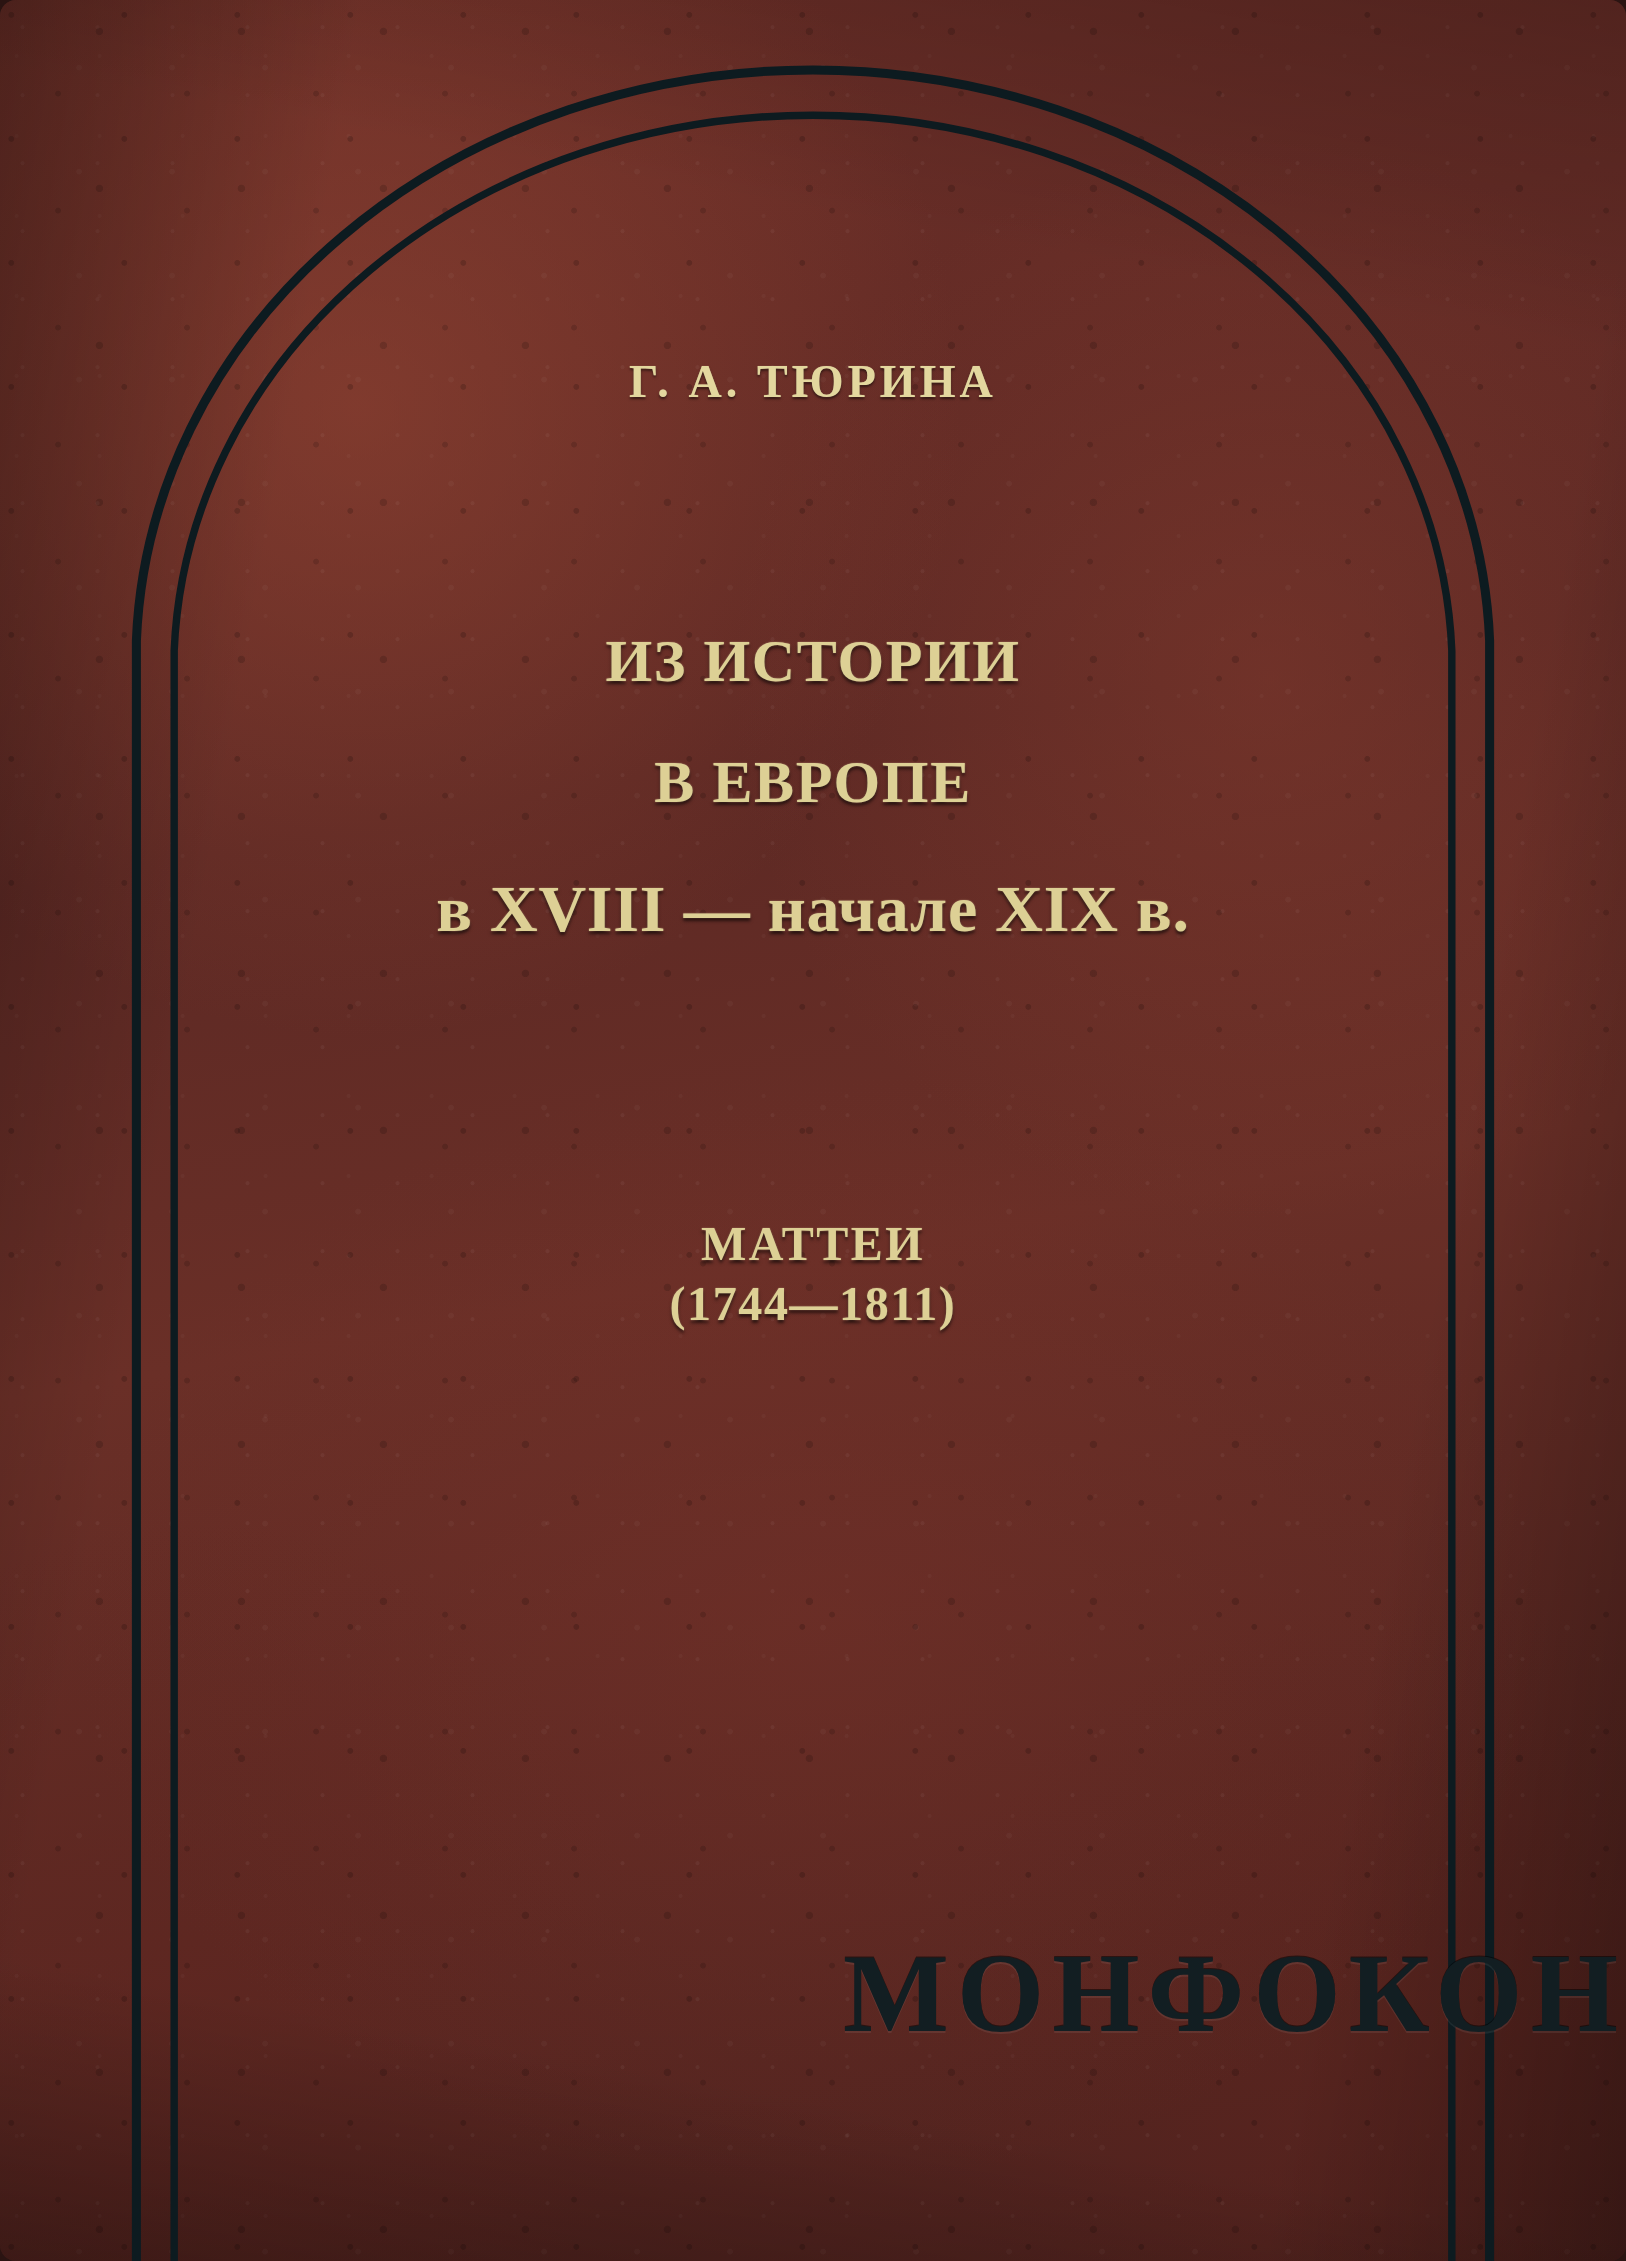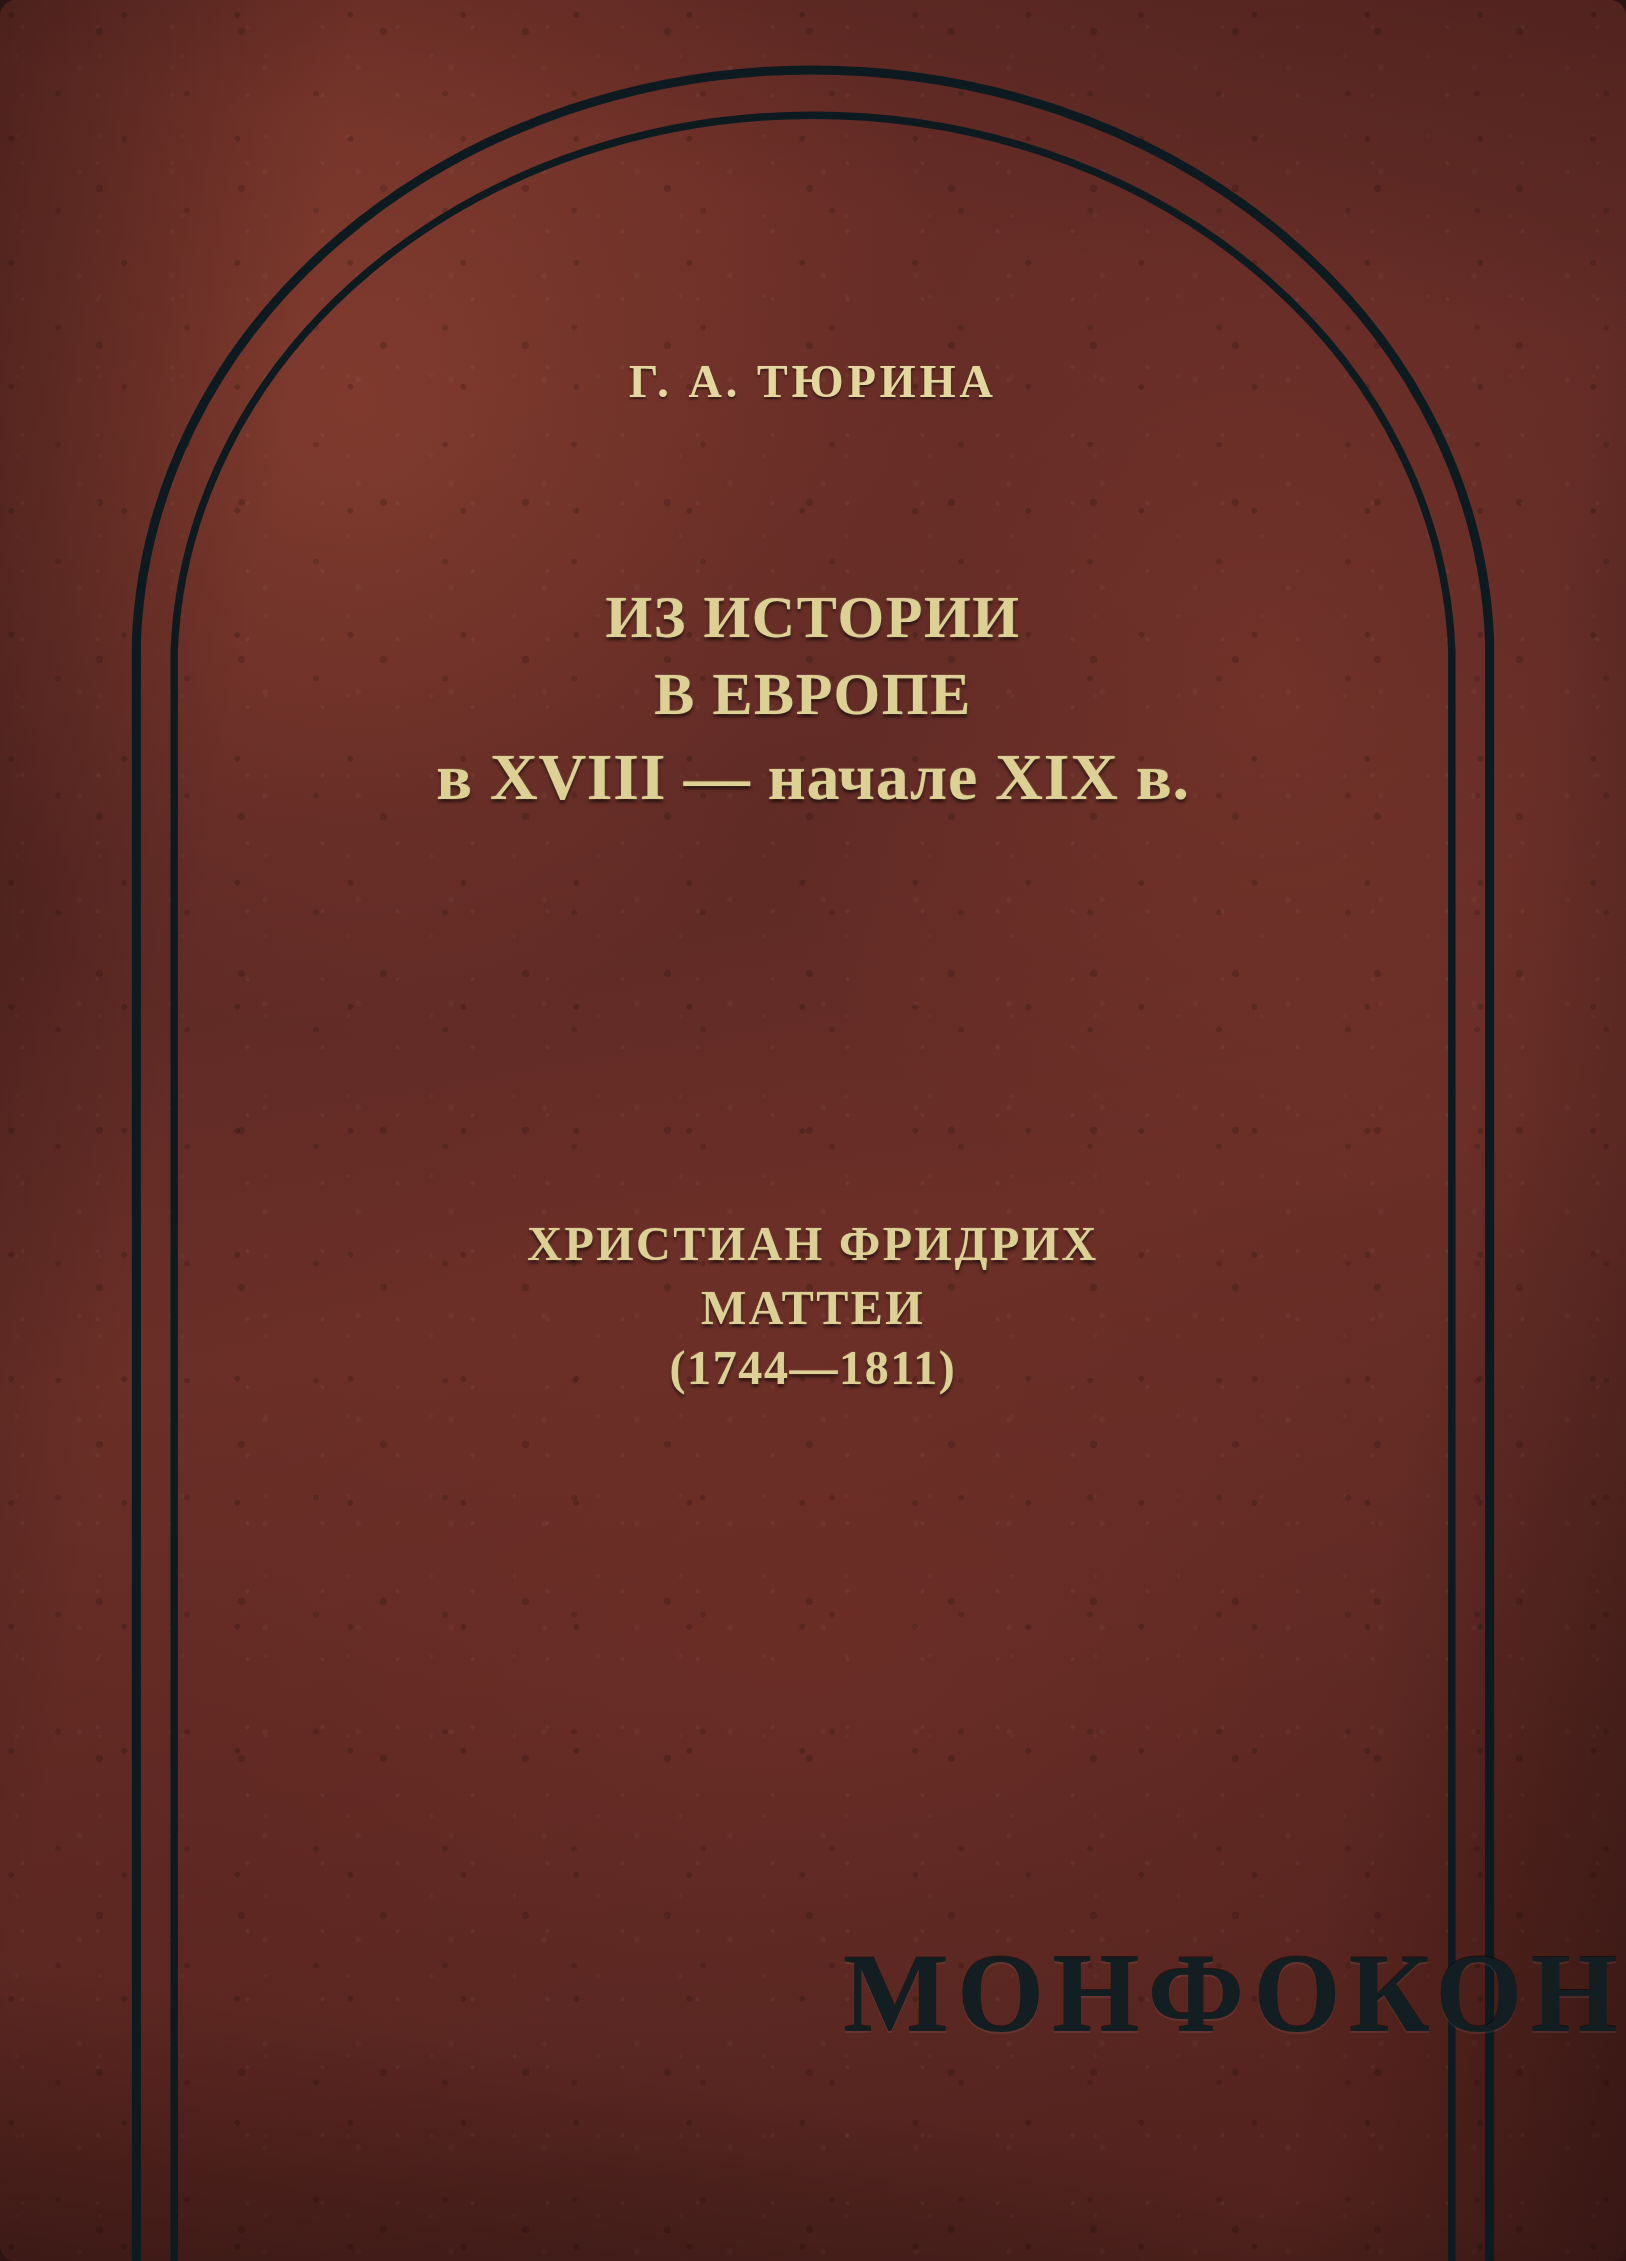--- a/index.html
+++ b/index.html
@@ -94,20 +94,21 @@
     right: 0;
   }
   .title-line {
     font-size: 60px;
     font-weight: 700;
     letter-spacing: 1.6px;
     line-height: 1.29;
     color: #ddd095;
     text-shadow: 0 2.5px 3.3px rgba(0,0,0,0.6), 0 0 1.6px rgba(255,240,190,0.5);
     font-family: "Liberation Serif", serif;
+    margin-top: 44px;
   }
   .title-line.sub {
     font-size: 66px;
     letter-spacing: 0.8px;
   }
 
   .subject-block {
     position: absolute;
     top: 1212px;
     left: 0;
@@ -161,21 +162,20 @@
 
     <div class="author">Г. А. ТЮРИНА</div>
 
     <div class="title-block">
       <div class="title-line">ИЗ ИСТОРИИ</div>
       <div class="title-line">В ЕВРОПЕ</div>
       <div class="title-line sub">в XVIII — начале XIX в.</div>
     </div>
 
     <div class="subject-block">
-      <div class="subject-line">ХРИСТИАН ФРИДРИХ</div>
       <div class="subject-line">МАТТЕИ</div>
       <div class="subject-dates">(1744—1811)</div>
     </div>
 
     <div class="publisher">МОНФОКОН</div>
 
   </div>
 </div>
 
 

